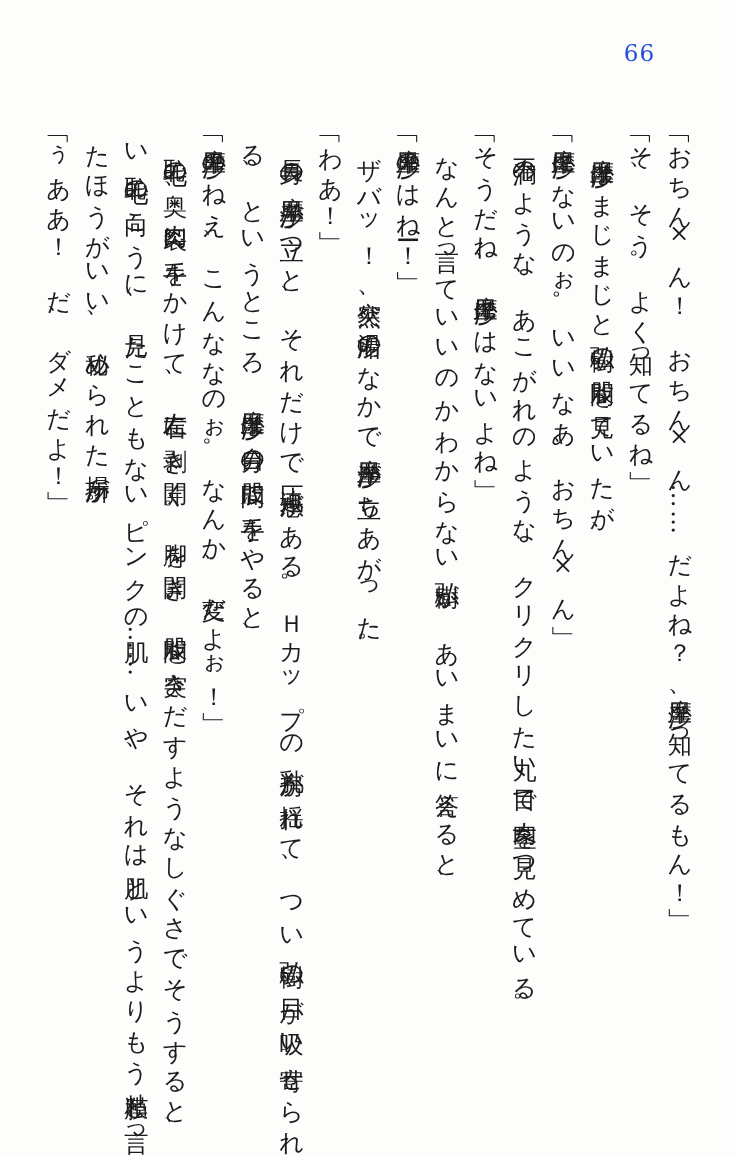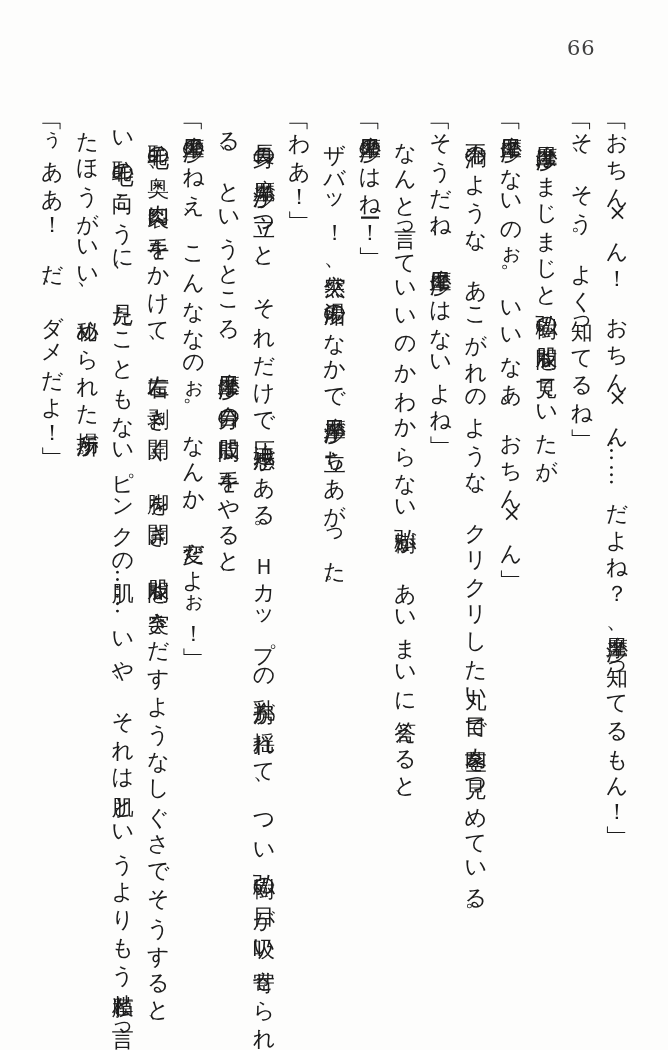--- a/index.html
+++ b/index.html
@@ -16,21 +16,21 @@
     width: 668px;
     height: 1050px;
     background: #fdfdfc;
   }
   .page-number {
     position: absolute;
     top: 36px;
     left: 567px;
     font-size: 21px;
     letter-spacing: 1px;
-    color: #404040;
+    color: #1d4ed8;
     font-style: normal;
   }
   .page-text {
     position: absolute;
     top: 116px;
     right: 33px;
     width: 601px;
     height: 924px;
     writing-mode: vertical-rl;
     text-orientation: mixed;

